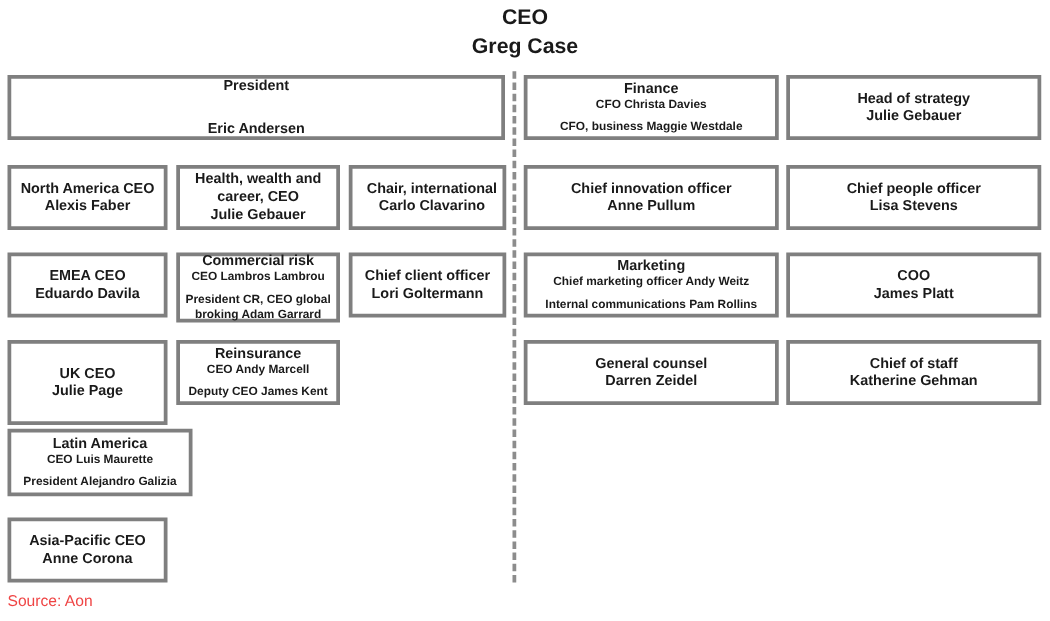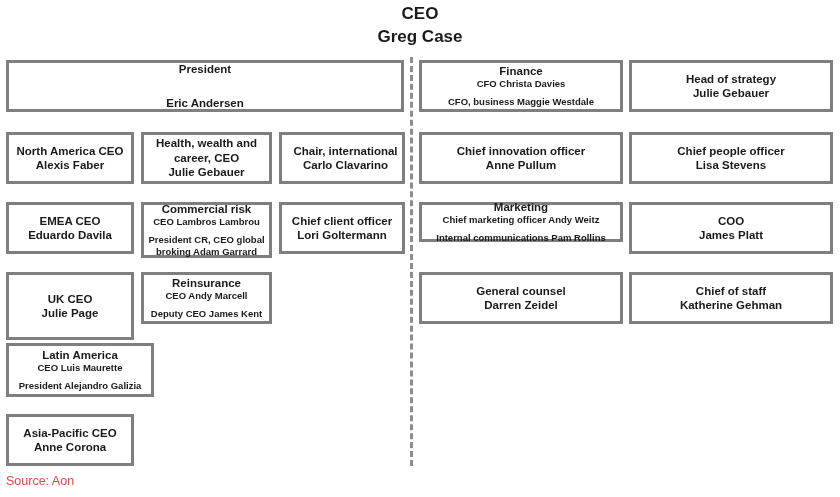--- a/index.html
+++ b/index.html
@@ -179,21 +179,21 @@
 
   <div class="node two-line" style="left:419px; top:132px; width:204px; height:52px;">
     <span class="n-title">Chief innovation officer</span>
     <span class="n-sub">Anne Pullum</span>
   </div>
   <div class="node two-line" style="left:629px; top:132px; width:204px; height:52px;">
     <span class="n-title">Chief people officer</span>
     <span class="n-sub">Lisa Stevens</span>
   </div>
 
-  <div class="node compact" style="left:419px; top:202px; width:204px; height:40px;">
+  <div class="node compact" style="left:419px; top:202px; width:204px; height:52px;">
     <span class="n-title">Marketing</span>
     <span class="n-sub">Chief marketing officer Andy Weitz</span>
     <span class="n-sub spaced">Internal communications Pam Rollins</span>
   </div>
   <div class="node two-line" style="left:629px; top:202px; width:204px; height:52px;">
     <span class="n-title">COO</span>
     <span class="n-sub">James Platt</span>
   </div>
 
   <div class="node two-line" style="left:419px; top:272px; width:204px; height:52px;">

